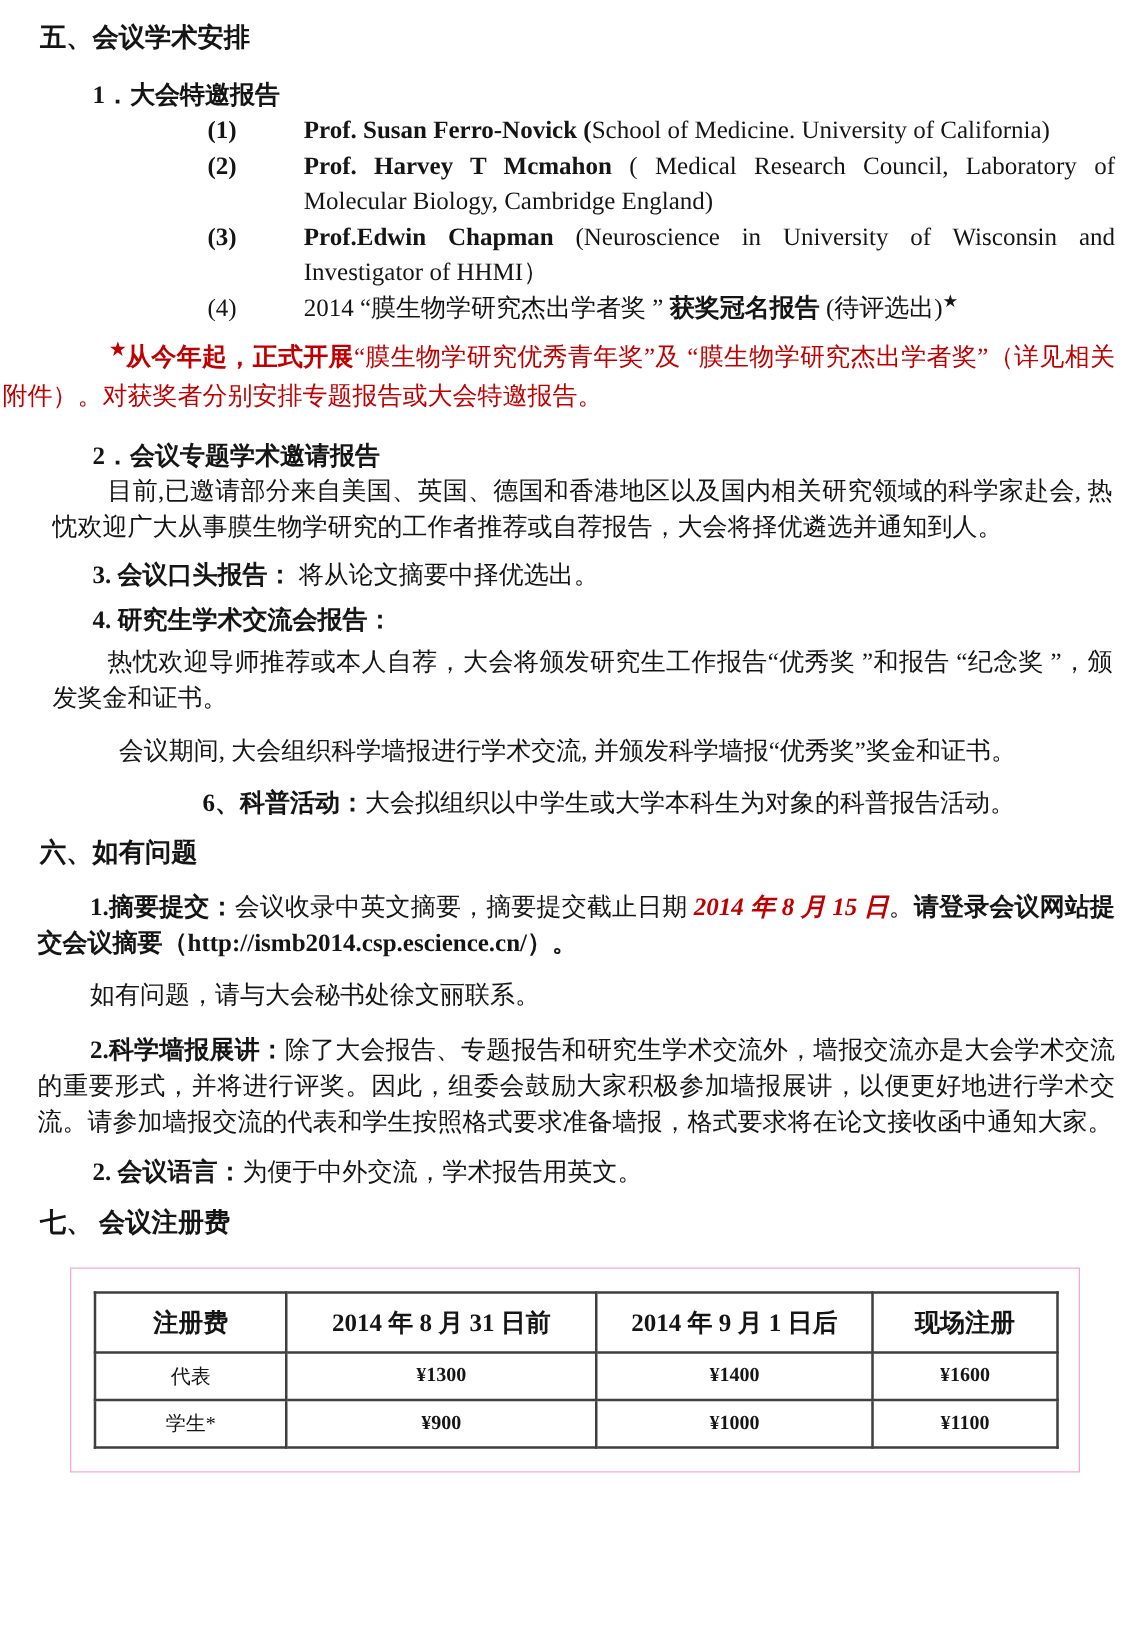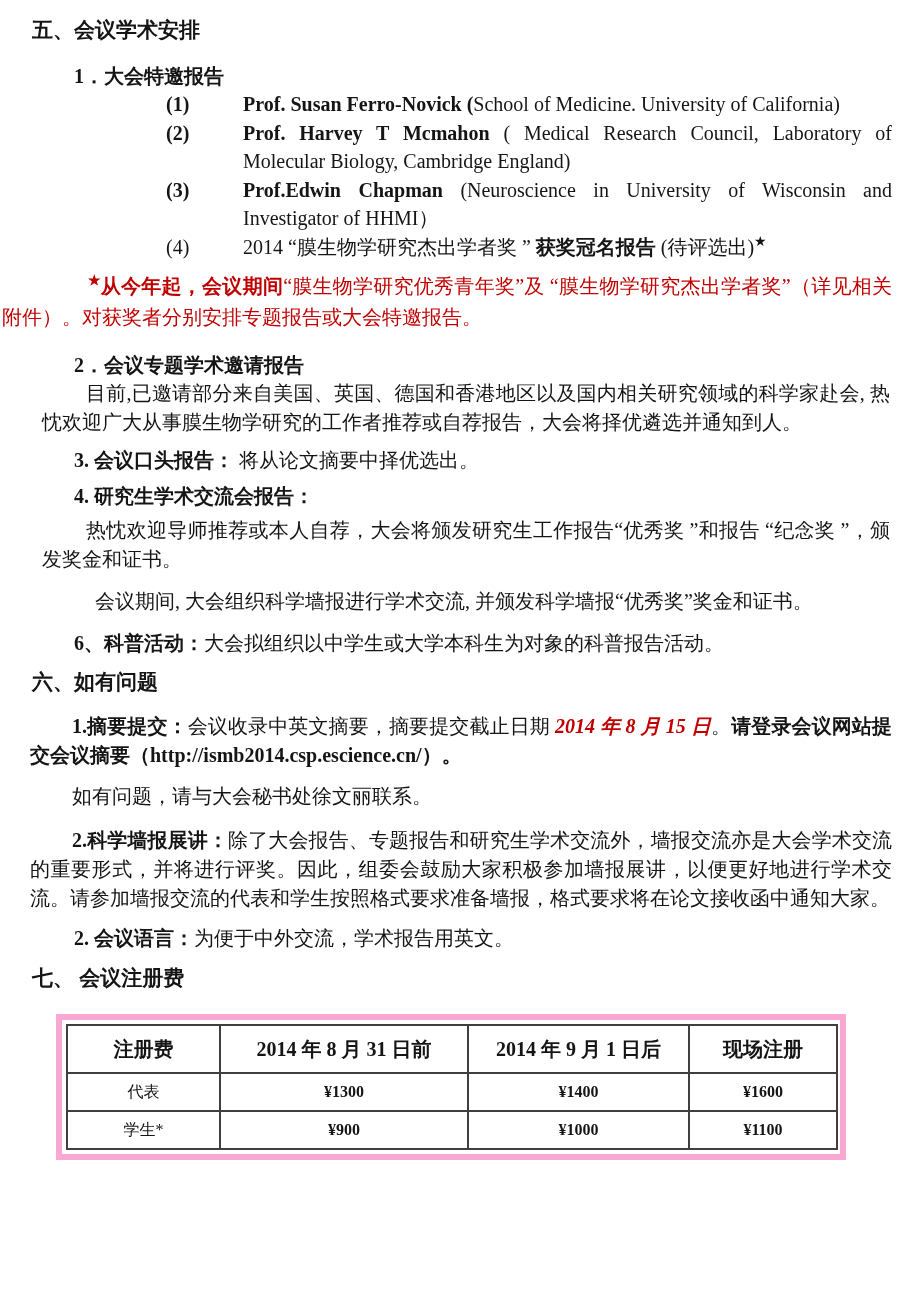--- a/index.html
+++ b/index.html
@@ -77,33 +77,33 @@
   }
 
   .mt-title1 { margin-top: 18px; }
   .mt-red    { margin-top: 10px; }
   .mt-topic  { margin-top: 18px; }
   .mt-oral   { margin-top: 9px; }
   .mt-grad   { margin-top: 8px; }
   .mt-gradp  { margin-top: 6px; }
   .mt-poster { margin-top: 15px; }
   .mt-postp  { margin-top: 13px; text-indent: 53px; }
-  .mt-outr   { margin-top: 13px; }
+  .mt-outr   { margin-top: 13px; text-align: center; }
   .mt-s6     { margin-top: 11px; }
   .mt-abs    { margin-top: 16px; }
   .mt-cont   { margin-top: 12px; }
   .mt-pt     { margin-top: 15px; }
   .mt-lang   { margin-top: 11px; }
   .mt-s7     { margin-top: 12px; }
 
   .table-wrap {
     margin: 22px 0 0 56px;
     width: 770px;
-    border: 6px solid #f9a8d4;
-    padding: 4px;
+    border: 1px solid #f9a8d4;
+    padding: 18px;
   }
   table.fee {
     border-collapse: collapse;
     width: 770px;
     table-layout: fixed;
   }
   table.fee th, table.fee td {
     border: 2px solid #3f3f3f;
     text-align: center;
     vertical-align: middle;
@@ -128,21 +128,21 @@
   <div class="speaker">
     <span class="num">(2)</span><span></span><b>Prof. Harvey T Mcmahon</b><span> ( Medical Research Council, Laboratory of Molecular Biology, Cambridge England)</span><sup></sup>
   </div>
   <div class="speaker">
     <span class="num">(3)</span><span></span><b>Prof.Edwin Chapman</b><span> (Neuroscience in University of Wisconsin and Investigator of HHMI）</span><sup></sup>
   </div>
   <div class="speaker">
     <span class="num plain">(4)</span><span>2014 “膜生物学研究杰出学者奖 ” </span><b>获奖冠名报告</b><span> (待评选出)</span><sup>★</sup>
   </div>
 
-  <p class="red-note mt-red"><sup>★</sup><b>从今年起，会议期间</b><span class="red-light">“膜生物学研究优秀青年奖”及 “膜生物学研究杰出学者奖”（详见相关附件）。对获奖者分别安排专题报告或大会特邀报告。</span></p>
+  <p class="red-note mt-red"><sup>★</sup><b>从今年起，正式开展</b><span class="red-light">“膜生物学研究优秀青年奖”及 “膜生物学研究杰出学者奖”（详见相关附件）。对获奖者分别安排专题报告或大会特邀报告。</span></p>
 
   <div class="sub-heading mt-topic">2．会议专题学术邀请报告</div>
   <p class="para">目前,已邀请部分来自美国、英国、德国和香港地区以及国内相关研究领域的科学家赴会, 热忱欢迎广大从事膜生物学研究的工作者推荐或自荐报告，大会将择优遴选并通知到人。</p>
 
   <div class="sub-heading inline-h mt-oral"><b>3. 会议口头报告：</b><span class="reg"> 将从论文摘要中择优选出。</span></div>
 
   <div class="sub-heading mt-grad">4. 研究生学术交流会报告：</div>
   <p class="para mt-gradp">热忱欢迎导师推荐或本人自荐，大会将颁发研究生工作报告“优秀奖 ”和报告 “纪念奖 ”，颁发奖金和证书。</p>
 
   <p class="para mt-postp">会议期间, 大会组织科学墙报进行学术交流, 并颁发科学墙报“优秀奖”奖金和证书。</p>

